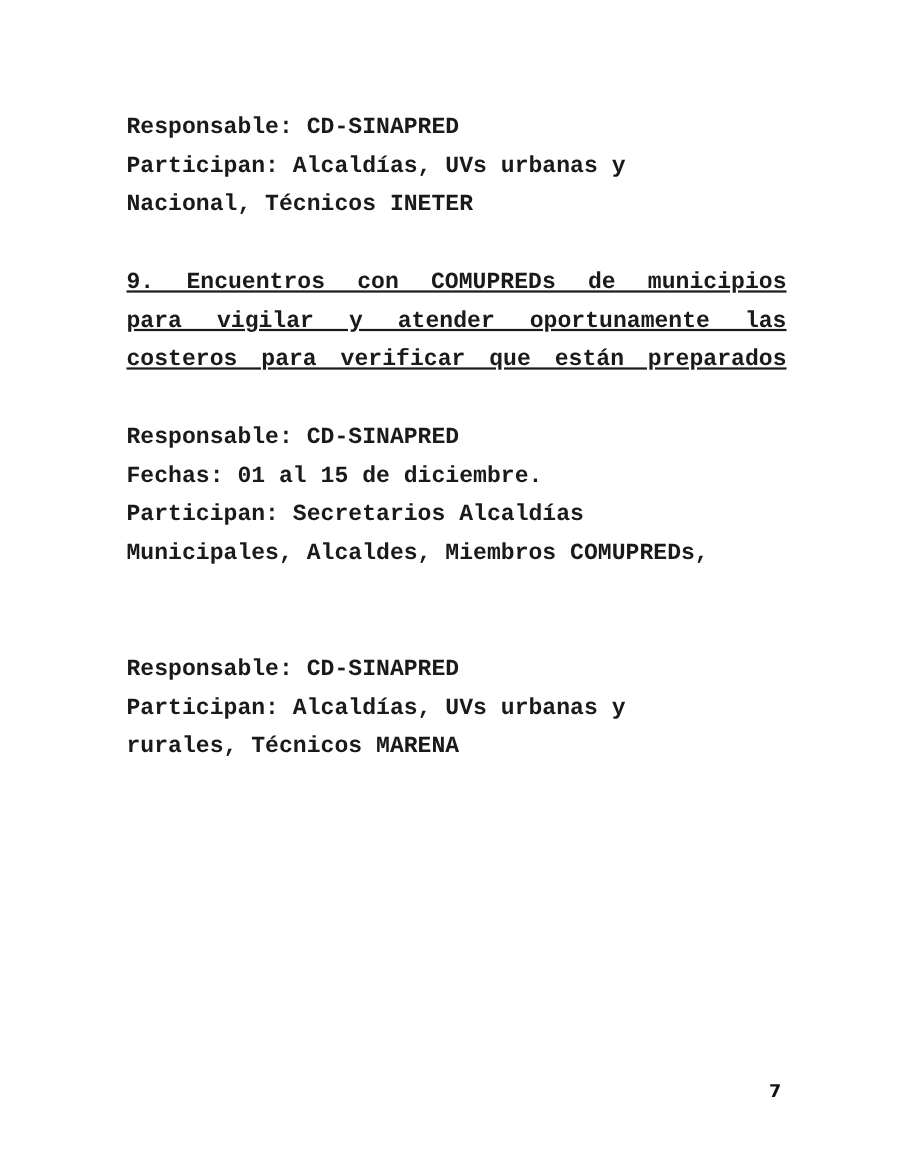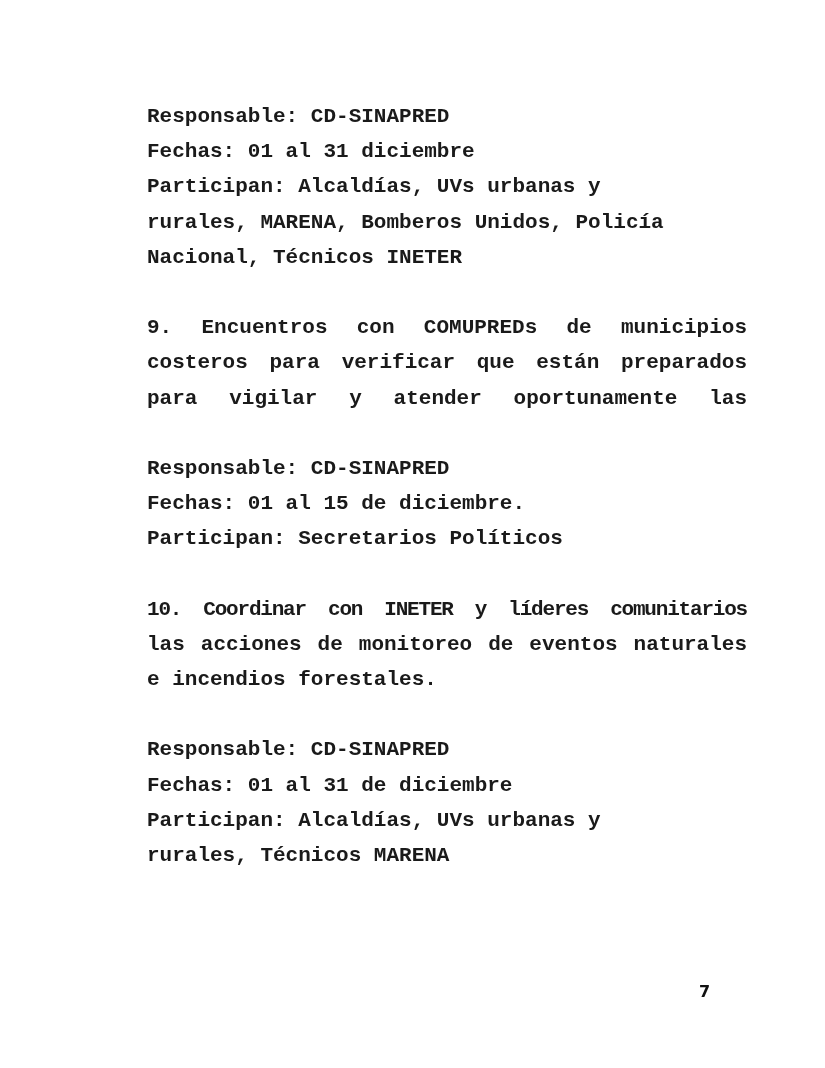--- a/index.html
+++ b/index.html
@@ -1,64 +1,57 @@
 <!DOCTYPE html>
 <html><head>
 <meta charset="utf-8">
 <style>
   html, body { margin: 0; padding: 0; background: #ffffff; }
   body { width: 825px; height: 1068px; position: relative; overflow: hidden; }
-  .page { position: absolute; left: 115px; top: 99px; width: 600px; margin-left: 32px; }
+  .page { position: absolute; left: 115px; top: 99px; width: 600px; }
   .line {
     font-family: "Liberation Mono", "DejaVu Sans Mono", monospace;
     font-weight: bold;
     font-size: 21px;
     line-height: 35.2px;
     height: 35.2px;
     color: #1a1a1a;
     white-space: pre;
   }
-  .just { text-align: justify; text-align-last: justify; white-space: normal; }
+  .just { text-align: justify; text-align-last: justify; white-space: normal; text-decoration: underline; }
   .gap { height: 35.2px; }
   .pagenum {
     position: absolute; left: 699px; top: 982px;
     font-family: "DejaVu Sans", sans-serif; font-weight: bold; font-size: 16px; color: #111;
   }
 </style>
 </head>
 <body>
 
 <div class="page">
   <div>
     <div class="line">Responsable: CD-SINAPRED</div>
-    <div class="line">Fechas: 01 al 31 diciembre</div>
     <div class="line">Participan: Alcaldías, UVs urbanas y</div>
-    <div class="line">rurales, MARENA, Bomberos Unidos, Policía</div>
     <div class="line">Nacional, Técnicos INETER</div>
   </div>
   <div class="gap"></div>
   <div>
     <div class="line just">9. Encuentros con COMUPREDs de municipios</div>
+    <div class="line just">para vigilar y atender oportunamente las</div>
     <div class="line just">costeros para verificar que están preparados</div>
-    <div class="line just">para vigilar y atender oportunamente las</div>
   </div>
   <div class="gap"></div>
   <div>
     <div class="line">Responsable: CD-SINAPRED</div>
     <div class="line">Fechas: 01 al 15 de diciembre.</div>
-    <div class="line">Participan: Secretarios Políticos</div>
+    <div class="line">Participan: Secretarios Alcaldías</div>
+    <div class="line">Municipales, Alcaldes, Miembros COMUPREDs,</div>
   </div>
   <div class="gap"></div>
-  <div>
-    <div class="line just" style="letter-spacing:-1.2px;">10. Coordinar con INETER y líderes comunitarios</div>
-    <div class="line just">las acciones de monitoreo de eventos naturales</div>
-    <div class="line">e incendios forestales.</div>
-  </div>
   <div class="gap"></div>
   <div>
     <div class="line">Responsable: CD-SINAPRED</div>
-    <div class="line">Fechas: 01 al 31 de diciembre</div>
     <div class="line">Participan: Alcaldías, UVs urbanas y</div>
     <div class="line">rurales, Técnicos MARENA</div>
   </div>
 </div>
 
 <div class="pagenum">7</div>
 
 </body></html>

